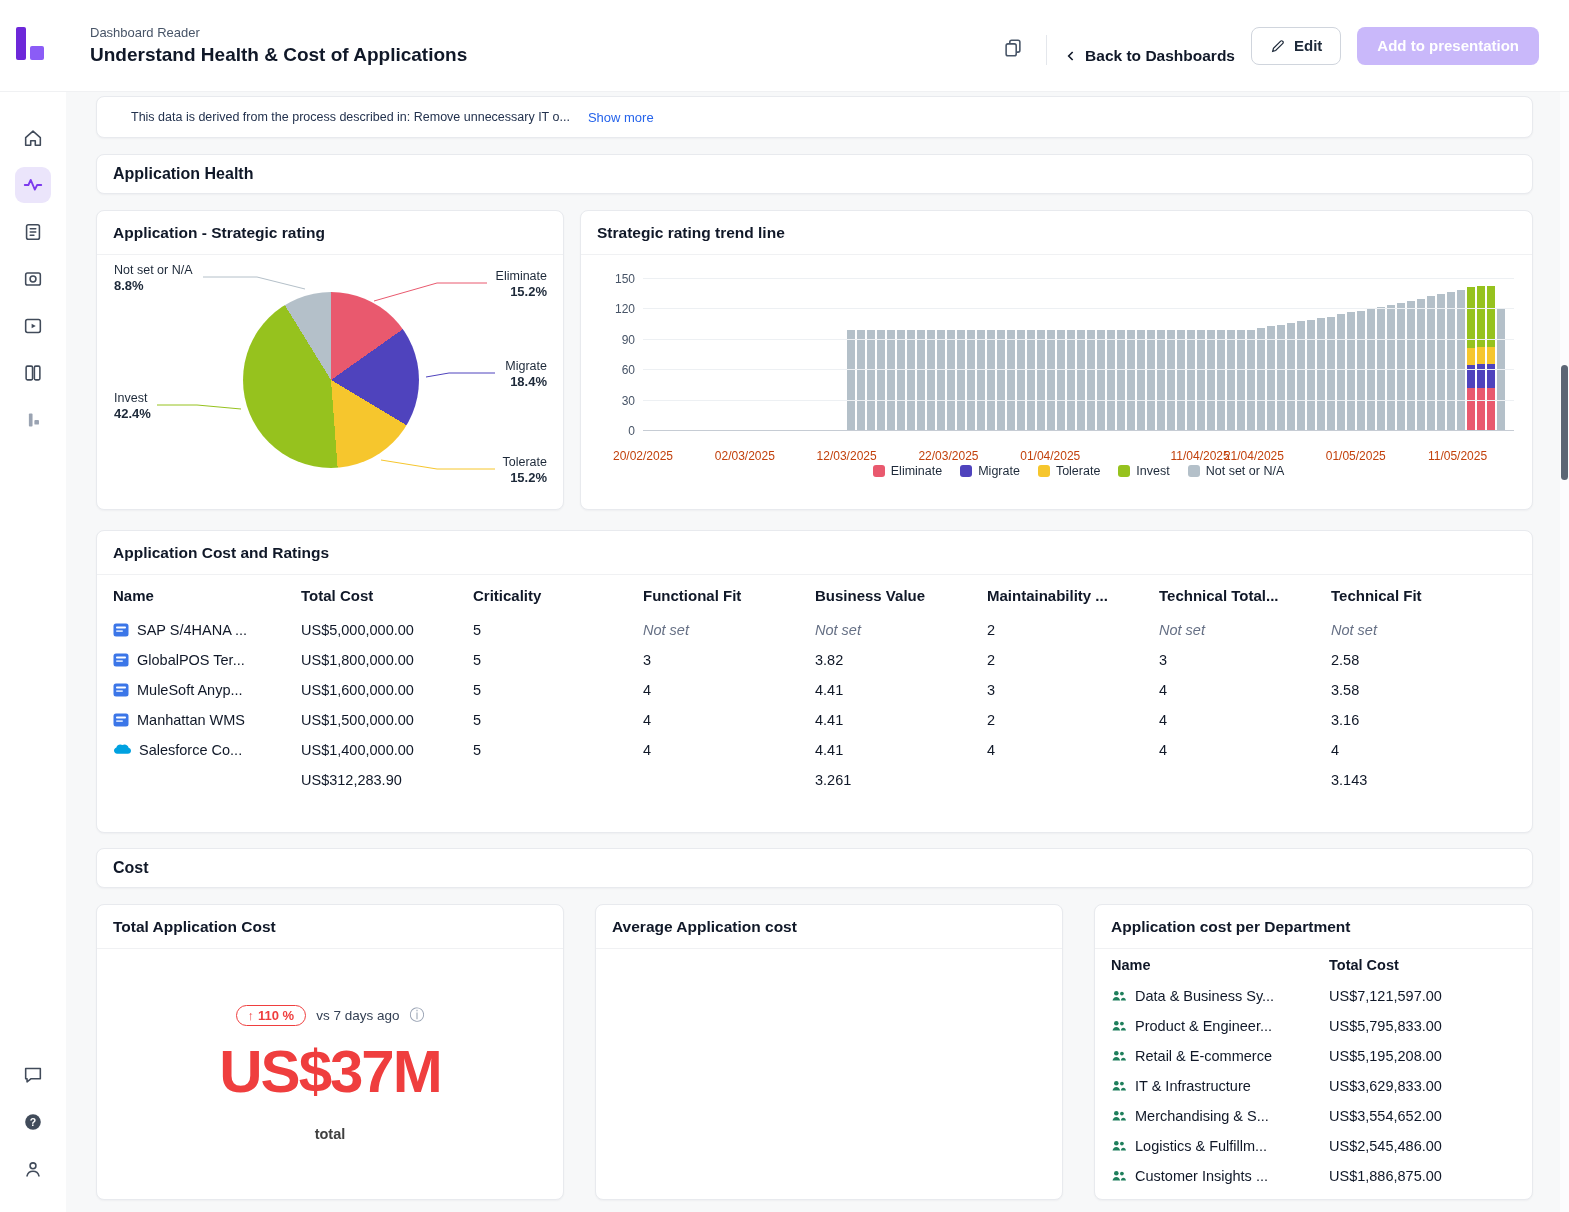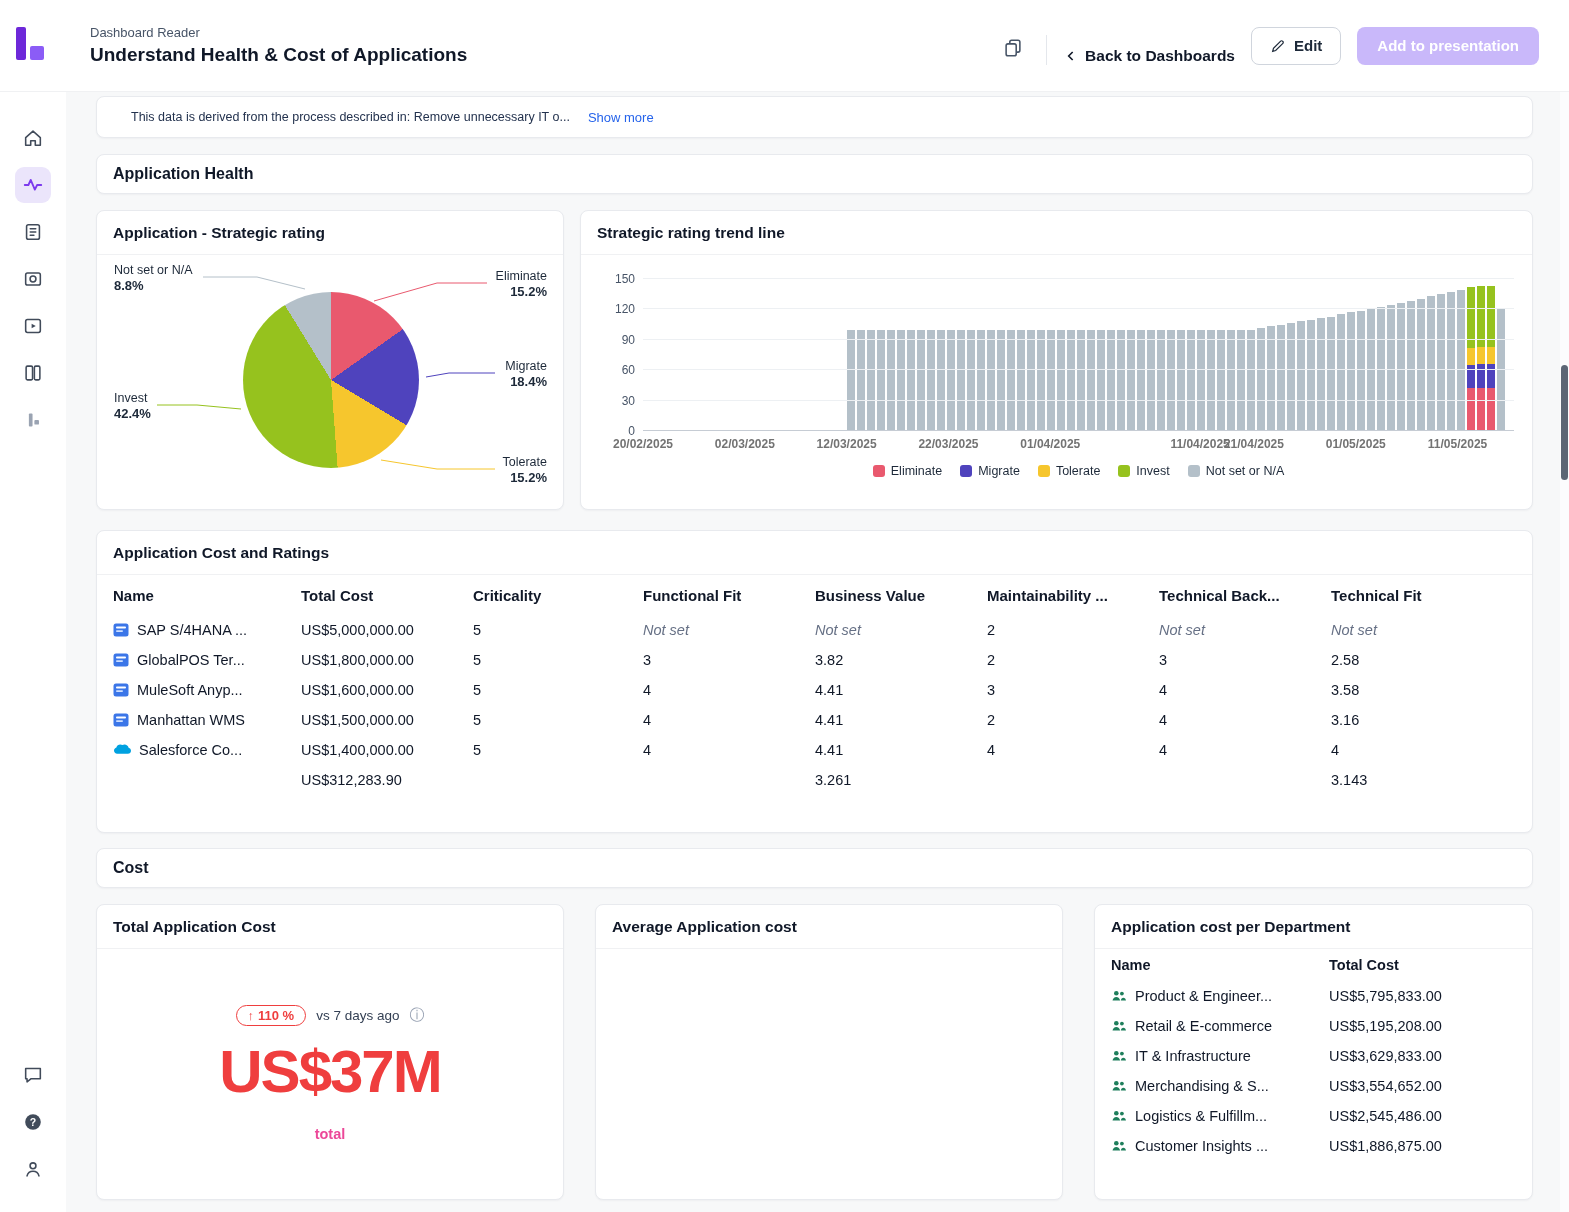--- a/index.html
+++ b/index.html
@@ -55,21 +55,21 @@
   
   .trend-region { padding:24px 18px 0 62px; position:relative; }
   .plot { position:relative; height:152px; }
   .gridline { position:absolute; left:0; right:0; height:1px; background:#edf0f3; }
   .gridline.axis { background:#c6ccd4; }
   .ylab { position:absolute; left:-46px; width:38px; text-align:right; font-size:12px; color:#475467; transform:translateY(50%); }
   .bars { position:absolute; left:23.4%; right:1%; top:0; bottom:0; display:flex; align-items:flex-end; gap:2px; }
   .bar { flex:1; min-width:0; }
   .bar.stk { display:flex; flex-direction:column; background:none; }
   .xlabels { position:relative; height:24px; margin-top:2px; }
-  .xlab { position:absolute; top:4px; transform:translateX(-50%); font-size:12px; color:#737373; white-space:nowrap;font-weight:bold; }
+  .xlab { position:absolute; top:16px; transform:translateX(-50%); font-size:12px; color:#c2410c; white-space:nowrap; }
   .legend { display:flex; justify-content:center; align-items:center; gap:18px; height:28px; }
   .lg-item { display:flex; align-items:center; gap:6px; font-size:12.5px; color:#1d2939; }
   .lg-sw { width:12px; height:12px; border-radius:3px; }
 
   
   .table-card { height:303px; margin-bottom:15px; }
   .tbl { padding:0 16px; }
   .trow { display:grid; grid-template-columns:188px 172px 170px 172px 172px 172px 172px minmax(0,1fr); align-items:center; height:30px; }
   .trow.thead { height:40px; font-weight:700; font-size:15px; }
   .td { font-size:14.5px; color:#101828; white-space:nowrap; overflow:hidden; text-overflow:ellipsis; padding-right:8px; }
@@ -80,21 +80,21 @@
   
   .bottom-row { display:flex; gap:31px; }
   .stat-card { width:468px; height:296px; }
   .dept-card { flex:1; height:296px; }
   .stat-body { text-align:center; }
   .badge-row { margin-top:52px; display:flex; align-items:center; justify-content:center; gap:10px; height:28px; }
   .badge { display:inline-flex; align-items:center; gap:4px; border:1px solid #f04438; border-radius:999px; padding:2px 11px; font-size:13px; font-weight:700; background:#fff; }
   .vs-text { font-size:13.5px; color:#344054; }
   .info-i { font-size:15px; color:#98a2b3; cursor:pointer; }
   .big { font-size:60px; font-weight:800; letter-spacing:-2px; margin-top:8px; }
-  .big-sub { margin-top:20px; font-size:14.5px; font-weight:700; color:#ec4899; }
+  .big-sub { margin-top:20px; font-size:14.5px; font-weight:700; color:#404040; }
   .avg-pad { margin-top:96px; }
 
   .dept-tbl { padding:0 16px; }
   .drow { display:grid; grid-template-columns:218px 1fr; align-items:center; height:30px; }
   .drow.dhead { font-weight:700; font-size:14.5px; height:32px; }
   .dtd { font-size:14.5px; color:#101828; white-space:nowrap; overflow:hidden; text-overflow:ellipsis; }
   .dname { display:flex; align-items:center; gap:8px; }
 
   
   .scrollbar { position:absolute; right:0; top:92px; bottom:0; width:9px; background:#fcfcfd; z-index:6; }
@@ -388,21 +388,21 @@
   <div class="card table-card">
     <div class="card-title-row">Application Cost and Ratings</div>
     <div class="tbl">
       <div class="trow thead">
           <div class="td" style="font-weight: 700; font-size: 15px;">Name</div>
           <div class="td" style="font-weight: 700; font-size: 15px;">Total Cost</div>
           <div class="td" style="font-weight: 700; font-size: 15px;">Criticality</div>
           <div class="td" style="font-weight: 700; font-size: 15px;">Functional Fit</div>
           <div class="td" style="font-weight: 700; font-size: 15px;">Business Value</div>
           <div class="td" style="font-weight: 700; font-size: 15px;">Maintainability ...</div>
-          <div class="td" style="font-weight: 700; font-size: 15px;">Technical Back...</div>
+          <div class="td" style="font-weight: 700; font-size: 15px;">Technical Total...</div>
           <div class="td" style="font-weight: 700; font-size: 15px;">Technical Fit</div>
         </div>
       <div>
           <div class="trow">
             <div class="td name-cell">
               <svg width="16" height="16" viewBox="0 0 16 16">
                 <rect x="0.5" y="1.5" width="15" height="13" rx="2.5" fill="#3b76e8"></rect>
                 <rect x="3" y="4.6" width="10" height="1.8" rx="0.9" fill="#fff"></rect>
                 <rect x="3" y="8.2" width="7" height="1.8" rx="0.9" fill="#cfe0ff"></rect>
               </svg>
@@ -531,20 +531,32 @@
           </div>
         <div>
             <div class="drow">
               <div class="dtd dname">
                 <svg width="16" height="16" viewBox="0 0 16 16" fill="#1f7f5c">
                   <circle cx="5.3" cy="5.2" r="2.3"></circle>
                   <circle cx="10.9" cy="5.6" r="1.9"></circle>
                   <path d="M1.5 12.6c.3-2.2 1.9-3.7 3.8-3.7s3.5 1.5 3.8 3.7z"></path>
                   <path d="M9.8 12.6c.2-1.6 1.2-2.8 2.6-2.8 1.3 0 2.4 1.2 2.6 2.8z"></path>
                 </svg>
+                <span>Data &amp; Business Sy...</span>
+              </div>
+              <div class="dtd">US$7,121,597.00</div>
+            </div>
+            <div class="drow">
+              <div class="dtd dname">
+                <svg width="16" height="16" viewBox="0 0 16 16" fill="#1f7f5c">
+                  <circle cx="5.3" cy="5.2" r="2.3"></circle>
+                  <circle cx="10.9" cy="5.6" r="1.9"></circle>
+                  <path d="M1.5 12.6c.3-2.2 1.9-3.7 3.8-3.7s3.5 1.5 3.8 3.7z"></path>
+                  <path d="M9.8 12.6c.2-1.6 1.2-2.8 2.6-2.8 1.3 0 2.4 1.2 2.6 2.8z"></path>
+                </svg>
                 <span>Product &amp; Engineer...</span>
               </div>
               <div class="dtd">US$5,795,833.00</div>
             </div>
             <div class="drow">
               <div class="dtd dname">
                 <svg width="16" height="16" viewBox="0 0 16 16" fill="#1f7f5c">
                   <circle cx="5.3" cy="5.2" r="2.3"></circle>
                   <circle cx="10.9" cy="5.6" r="1.9"></circle>
                   <path d="M1.5 12.6c.3-2.2 1.9-3.7 3.8-3.7s3.5 1.5 3.8 3.7z"></path>

